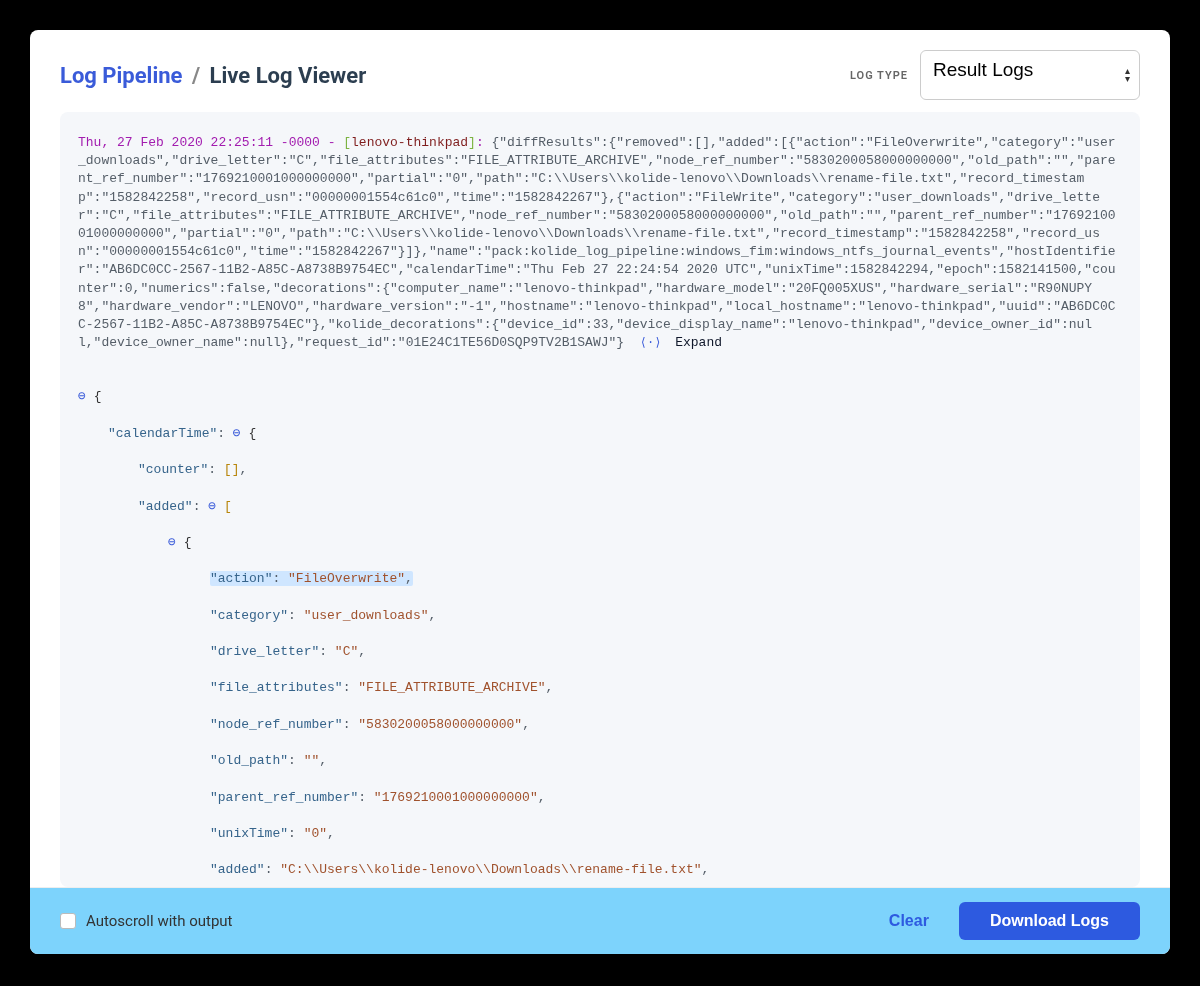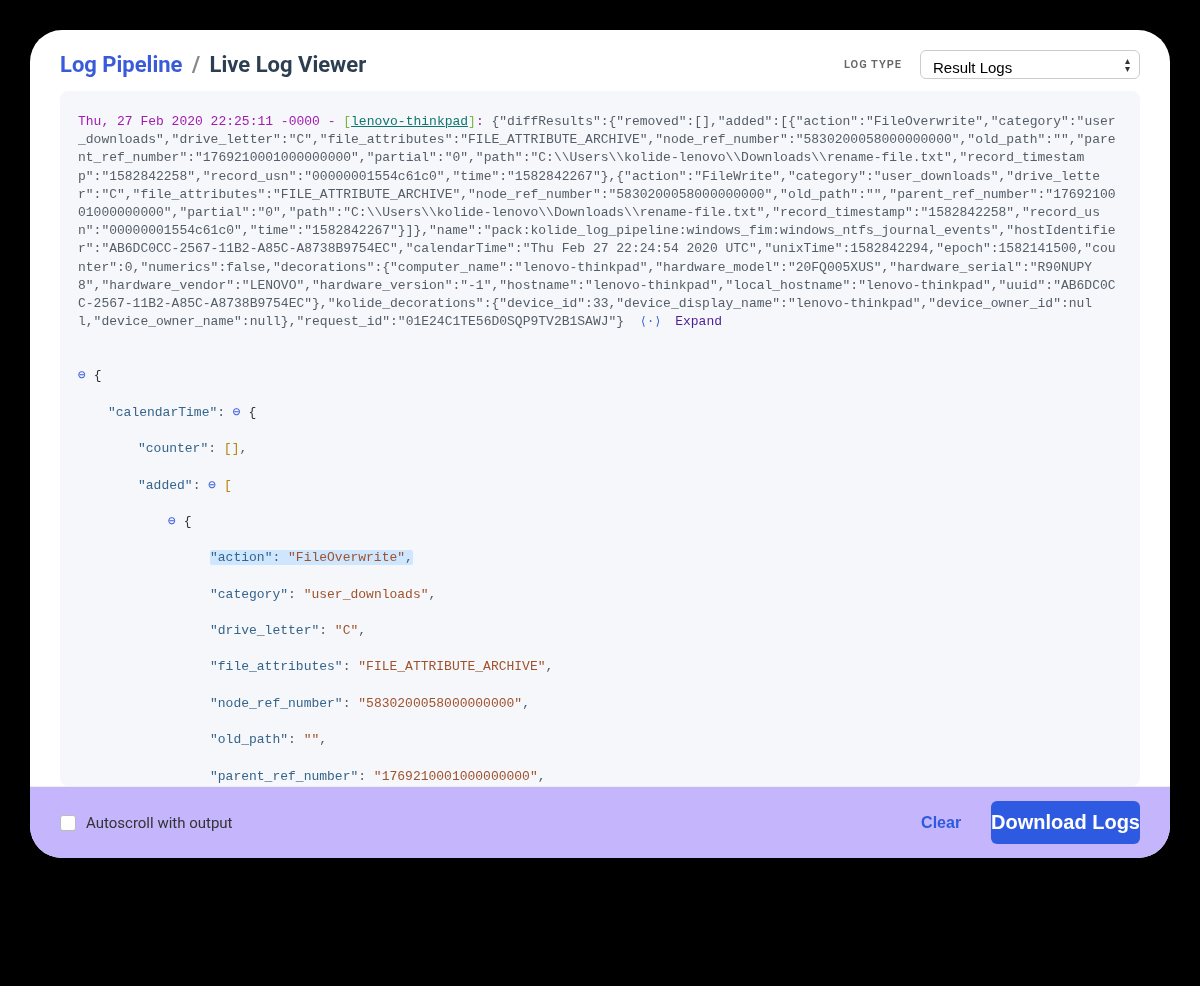--- a/index.html
+++ b/index.html
@@ -5,22 +5,22 @@
   * { box-sizing: border-box; }
   html, body { margin: 0; padding: 0; height: 100%; }
   body {
     background: #000;
     padding: 30px;
     font-family: -apple-system, BlinkMacSystemFont, "Segoe UI", Roboto, sans-serif;
     color: #2c3e50;
   }
   .card {
     background: #fff;
-    border-radius: 32px;
-    height: 828px;
+    border-radius: 8px;
+    height: 924px;
     overflow: hidden;
     position: relative;
     display: flex;
     flex-direction: column;
   }
   .header {
     padding: 20px 30px 12px 30px;
     display: flex;
     justify-content: space-between;
     align-items: center;
@@ -39,78 +39,77 @@
     font-size: 11px; letter-spacing: 1px; font-weight: 600; color: #666;
   }
   .select-wrap {
     position: relative;
   }
   .select {
     appearance: none;
     -webkit-appearance: none;
     border: 1px solid #ccc;
     border-radius: 6px;
-    padding: 8px 36px 2px 12px;
-    font-size: 15px;
+    padding: 8px 36px 19px 12px;
+    font-size: 19px;
     background: #fff;
     min-width: 220px;
-    margin-left: 6px;
   }
   .select-arrows {
     position: absolute; right: 10px; top: 50%; transform: translateY(-50%);
     pointer-events: none; font-size: 10px; line-height: 8px; color: #333;
   }
   .logbox {
     margin: 0 30px 0 30px;
     background: #f5f7fa;
     border-radius: 8px;
     padding: 22px 18px 18px 18px;
     font-family: "SFMono-Regular", Consolas, "Liberation Mono", Menlo, monospace;
     font-size: 13px;
     line-height: 1.4;
     color: #555e68;
     flex: 1;
     overflow: hidden;
   }
   .raw { word-break: break-all; }
   .ts { color: #a21caf; }
   .host { color: #7cb342; }
-  .host a { color: #0f766e; text-decoration: underline; }
-  .expand-link { color: #4c1d95; margin-left: 6px; }
+  .host a { color: #7f1d1d; }
+  .expand-link { color: #0f172a; margin-left: 6px; }
   .expand-ico { color: #3a5bd9; font-size: 12px; }
   .tree { margin-top: 18px; white-space: pre; color: #555e68; }
   .tok-ico { color: #3a5bd9; cursor: pointer; user-select: none; }
   .brace { color: #333; }
   .key { color: #36648b; }
   .str { color: #a0522d; }
   .sqb { color: #b8860b; }
   .hl { background: #cfe6ff; border-radius: 2px; }
   .pl1 { padding-left: 30px; }
   .pl2 { padding-left: 60px; }
   .pl3 { padding-left: 90px; }
   .pl5 { padding-left: 132px; }
   .footer {
     border-top: 1px solid #eee;
     padding: 14px 30px;
-    background: #c4b5fd;
+    background: #7dd3fc;
     display: flex;
     align-items: center;
     justify-content: space-between;
   }
   .autoscroll { display: flex; align-items: center; gap: 10px; font-size: 15px; color: #333; }
   .checkbox {
     width: 16px; height: 16px; border: 1px solid #bbb; border-radius: 3px; background: #fff;
   }
   .footer-actions { display: flex; align-items: center; gap: 24px; }
   .clear-btn {
     color: #2d5ae0; font-weight: 600; font-size: 16px; background: none; border: none; cursor: pointer; margin-left: 24px;
   }
   .download-btn {
     background: #2d5ae0; color: #fff; border: none; border-radius: 6px;
-    padding: 10px 0; font-size: 20px; font-weight: 600; cursor: pointer;
+    padding: 10px 31px; font-size: 16px; font-weight: 600; cursor: pointer;
   }
   .line { display: block; }
 </style>
 </head>
 <body>
 
 <div class="card">
 
   <div class="header">
     <div class="breadcrumb">

